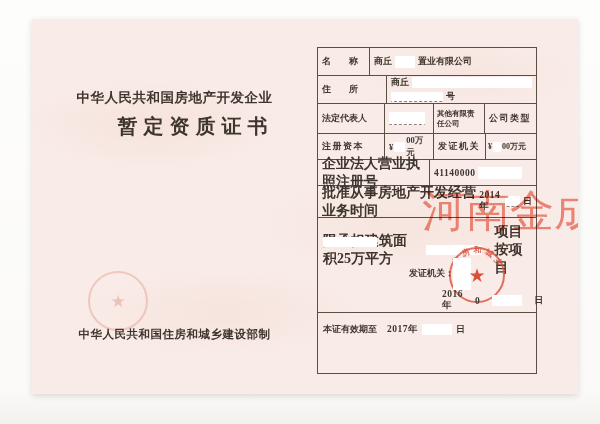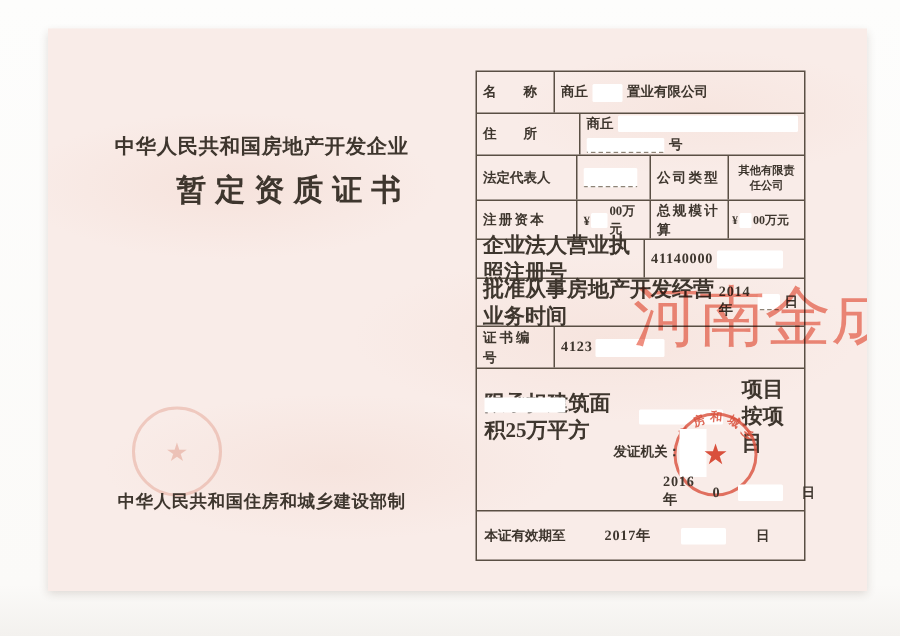--- a/index.html
+++ b/index.html
@@ -99,39 +99,39 @@
           <span>商丘</span>
           <span class="mask" style="flex:1;height:11px;"></span>
         </span>
         <span class="hline">
           <span class="mask dashed" style="width:52px;height:9px;"></span>
           <span>号</span>
         </span>
       </div>
     </div>
 
-    <div class="trow" style="height:30px;text-align:center;">
+    <div class="trow" style="height:30px;">
       <div class="tc" style="width:66px;">法定代表人</div>
       <div class="tc" style="width:49px;">
         <span class="mask dashed" style="width:36px;"></span>
       </div>
-      <div class="tc ls15" style="width:52px;">公司类型</div>
       <div class="tc" style="flex:1;padding:2px 3px;">
         <span class="typewrap">其他有限责任公司</span>
       </div>
+      <div class="tc ls15" style="width:52px;">公司类型</div>
     </div>
 
     <div class="trow" style="height:26px;">
       <div class="tc ls15" style="width:66px;">注册资本</div>
       <div class="tc" style="width:49px;gap:1px;font-size:8.5px;">
         <span>¥</span>
         <span class="mask" style="width:11px;height:10px;"></span>
         <span>00万元</span>
       </div>
-      <div class="tc ls15" style="width:52px;">总规模计算</div>
+      <div class="tc ls15" style="width:52px;">发证机关</div>
       <div class="tc" style="flex:1;gap:1px;font-size:8px;padding:0 2px;">
         <span>¥</span>
         <span class="mask" style="width:8px;height:10px;"></span>
         <span>00万元</span>
       </div>
     </div>
 
     <div class="trow" style="height:26px;">
       <div class="tc small" style="width:111px;">企业法人营业执照注册号</div>
       <div class="tc" style="flex:1;gap:3px;">
@@ -142,27 +142,20 @@
 
     <div class="trow" style="height:32px;justify-content:center;">
       <div class="tc" style="flex:1;gap:3px;">
         <span class="small">批准从事房地产开发经营业务时间</span>
         <span class="num">2014年</span>
         <span class="mask dashed" style="width:15px;height:10px;"></span>
         <span>日</span>
       </div>
     </div>
 
-    <div class="trow" style="height:28px;">
-      <div class="tc ls2" style="width:51px;">证书编号</div>
-      <div class="tc" style="flex:1;gap:2px;">
-        <span class="num">4123</span>
-        <span class="mask" style="width:46px;"></span>
-      </div>
-    </div>
 
     <div class="trow" style="height:95px;">
       <div class="bigcell">
         <div class="abs small" style="left:5px;top:5px;">
           <span>限承担建筑面积25万平方</span>
           <span class="mask" style="width:56px;height:10px;"></span>
           <span>项目按项目</span>
         </div>
         <div class="abs small" style="left:5px;top:19px;">
           <span class="mask" style="width:54px;height:10px;"></span>
@@ -186,21 +179,21 @@
         <div class="abs" style="left:124px;top:71px;z-index:4;">
           <span class="num">2016年</span>
           <span class="num">0</span>
           <span class="mask" style="width:30px;height:11px;"></span>
           <span>日</span>
         </div>
       </div>
     </div>
 
     <div class="trow" style="height:33px;">
-      <div class="tc" style="flex:1;gap:20px;padding-left:5px;">
+      <div class="tc" style="flex:1;gap:4px;padding-left:5px;">
         <span>本证有效期至</span>
         <span class="num" style="margin-left:6px;">2017年</span>
         <span class="mask" style="width:30px;height:11px;"></span>
         <span>日</span>
       </div>
     </div>
 
   </div>
 </div>
 

